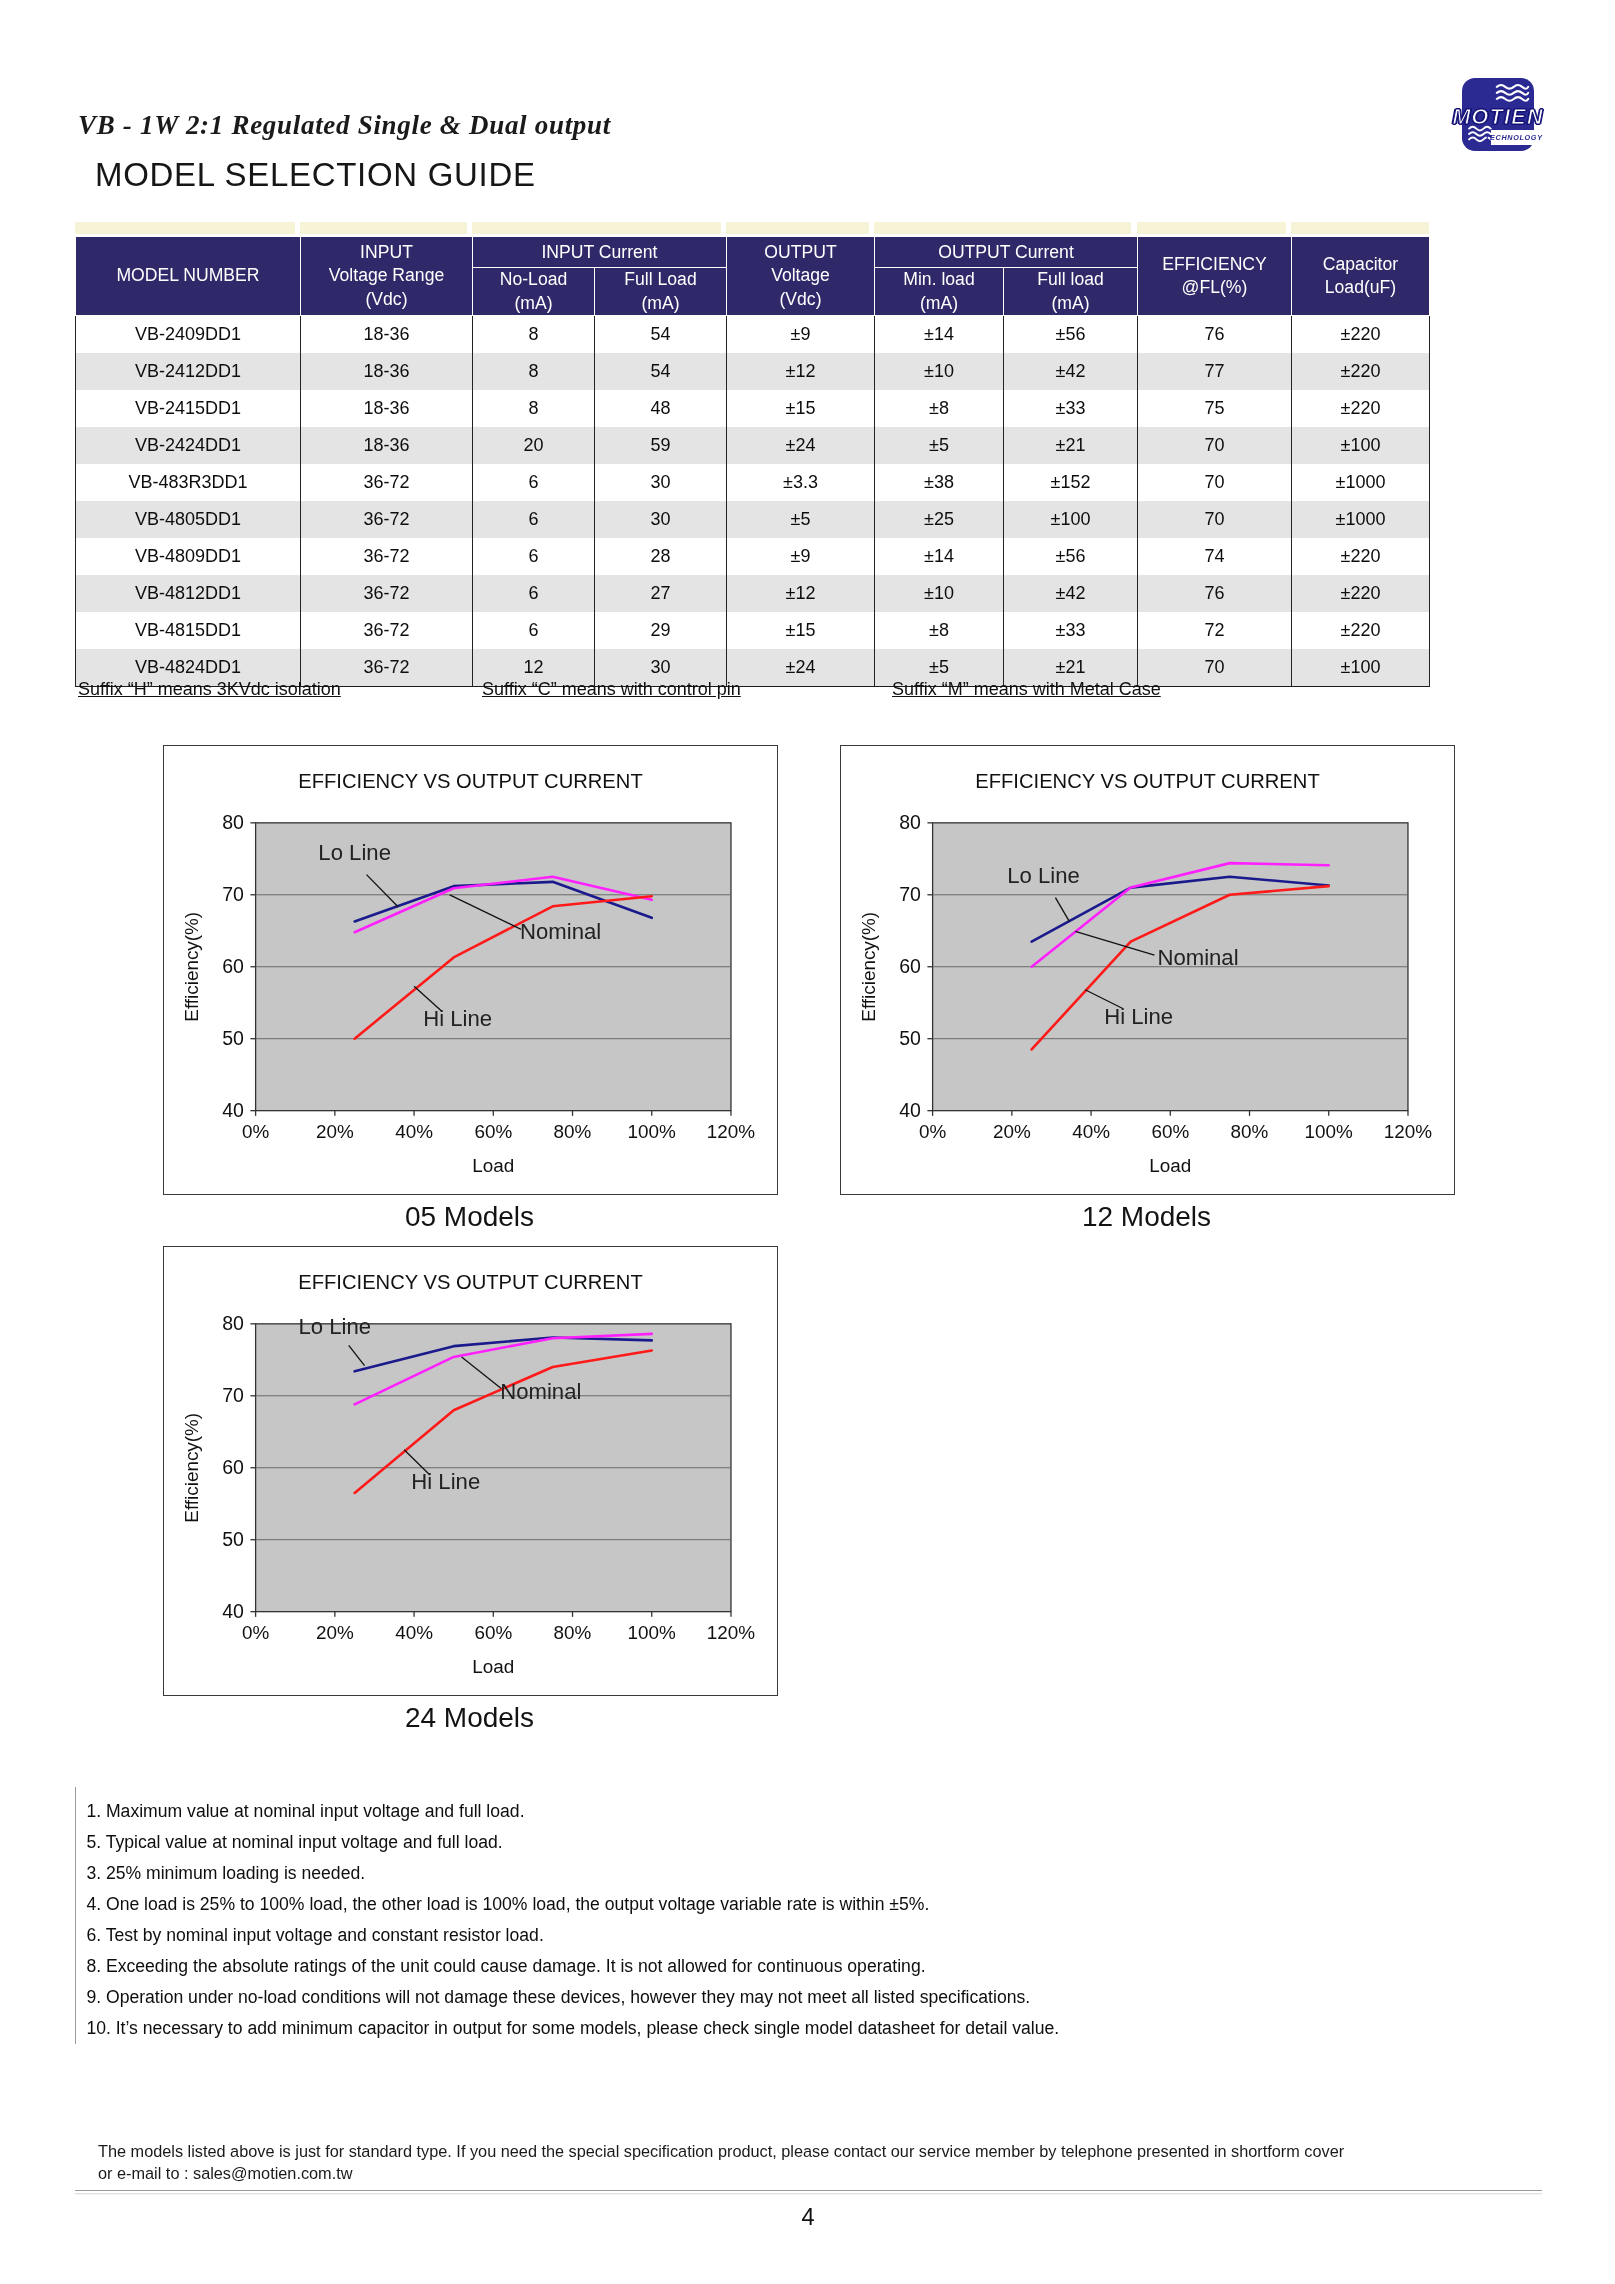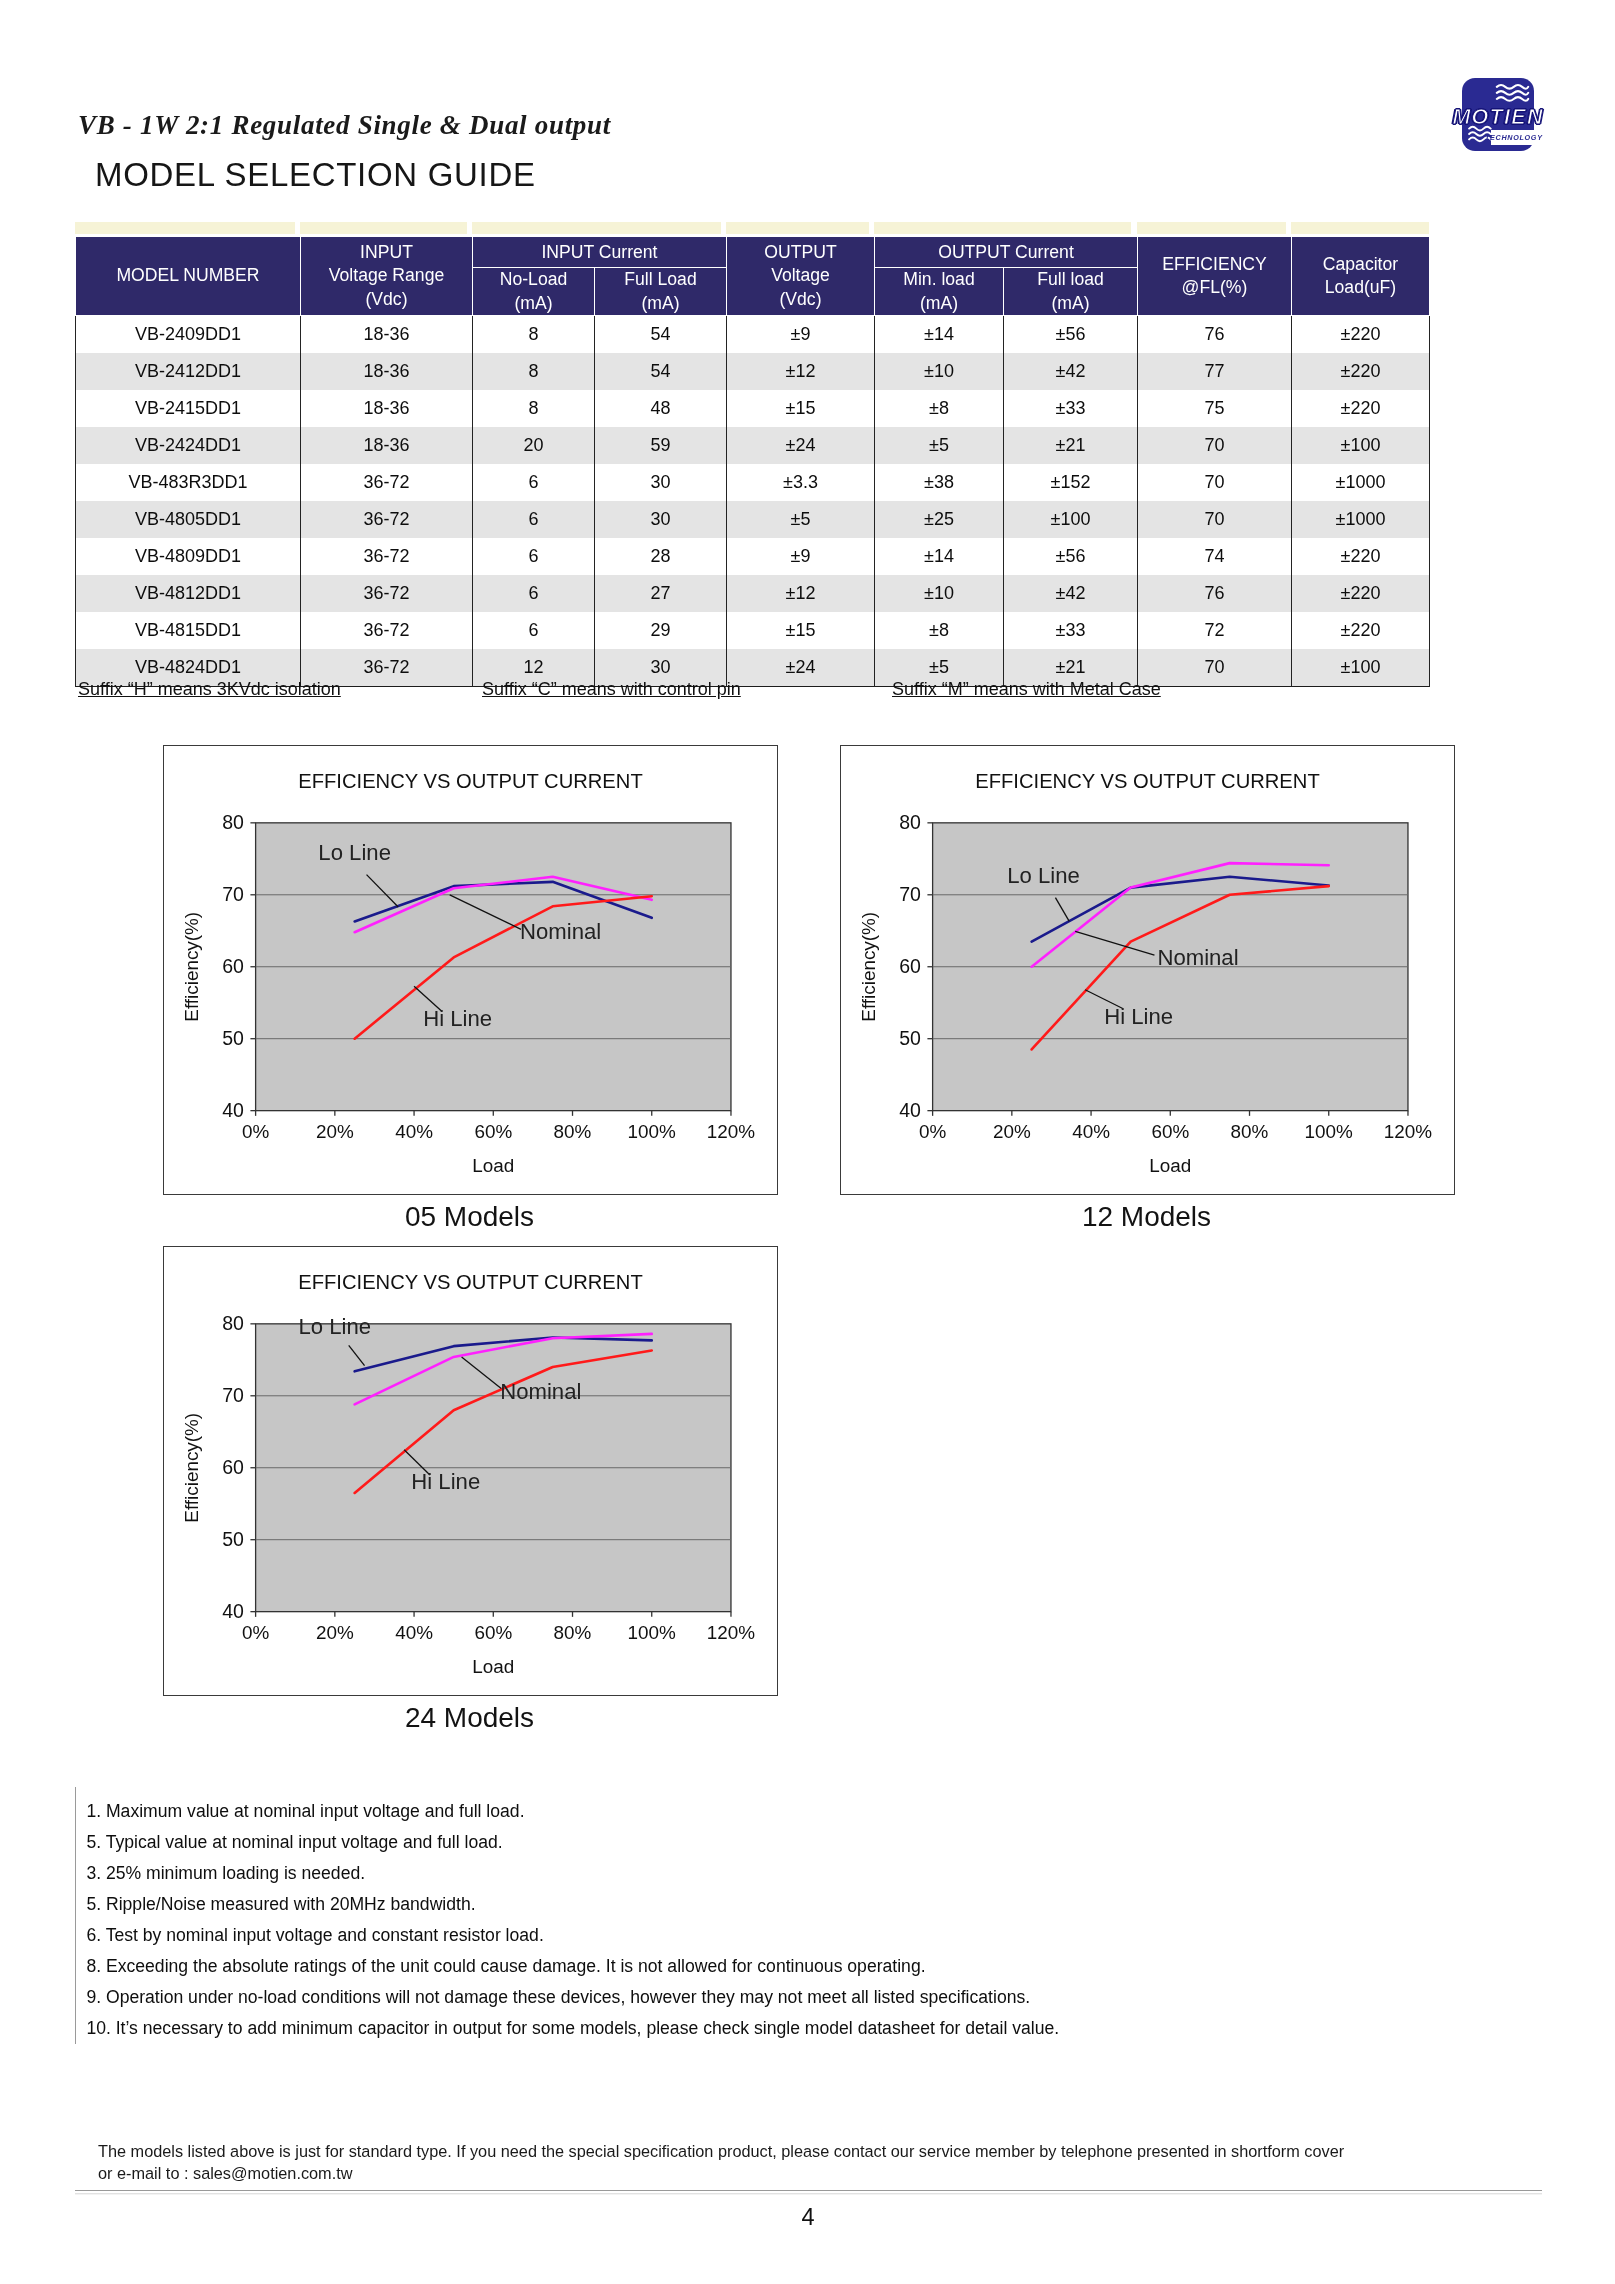--- a/index.html
+++ b/index.html
@@ -419,21 +419,21 @@
         <line x1="407.66666666666663" y1="350.05" x2="368.125" y2="311.375" stroke="#111" stroke-width="2"></line>
         <text x="432" y="372.15" text-anchor="middle" font-size="34" fill="#222">Hi Line</text>
       </svg>
     </div>
   <div class="chart-caption" style="left:163px;top:1702px;">24 Models</div>
 
   <div class="note-list">
       <div class="note-item">1. Maximum value at nominal input voltage and full load.</div>
       <div class="note-item">5. Typical value at nominal input voltage and full load.</div>
       <div class="note-item">3. 25% minimum loading is needed.</div>
-      <div class="note-item">5. Ripple/Noise measured with 20MHz bandwidth.</div>
+      <div class="note-item">4. One load is 25% to 100% load, the other load is 100% load, the output voltage variable rate is within ±5%.</div>
       <div class="note-item">6. Test by nominal input voltage and constant resistor load.</div>
       <div class="note-item">8. Exceeding the absolute ratings of the unit could cause damage. It is not allowed for continuous operating.</div>
       <div class="note-item">9. Operation under no-load conditions will not damage these devices, however they may not meet all listed specifications.</div>
       <div class="note-item">10. It’s necessary to add minimum capacitor in output for some models, please check single model datasheet for detail value.</div>
     </div>
 
   <div class="footer-text">
     <div>The models listed above is just for standard type. If you need the special specification product, please contact our service member by telephone presented in shortform cover</div>
     <div>or e-mail to : sales@motien.com.tw</div>
   </div>

